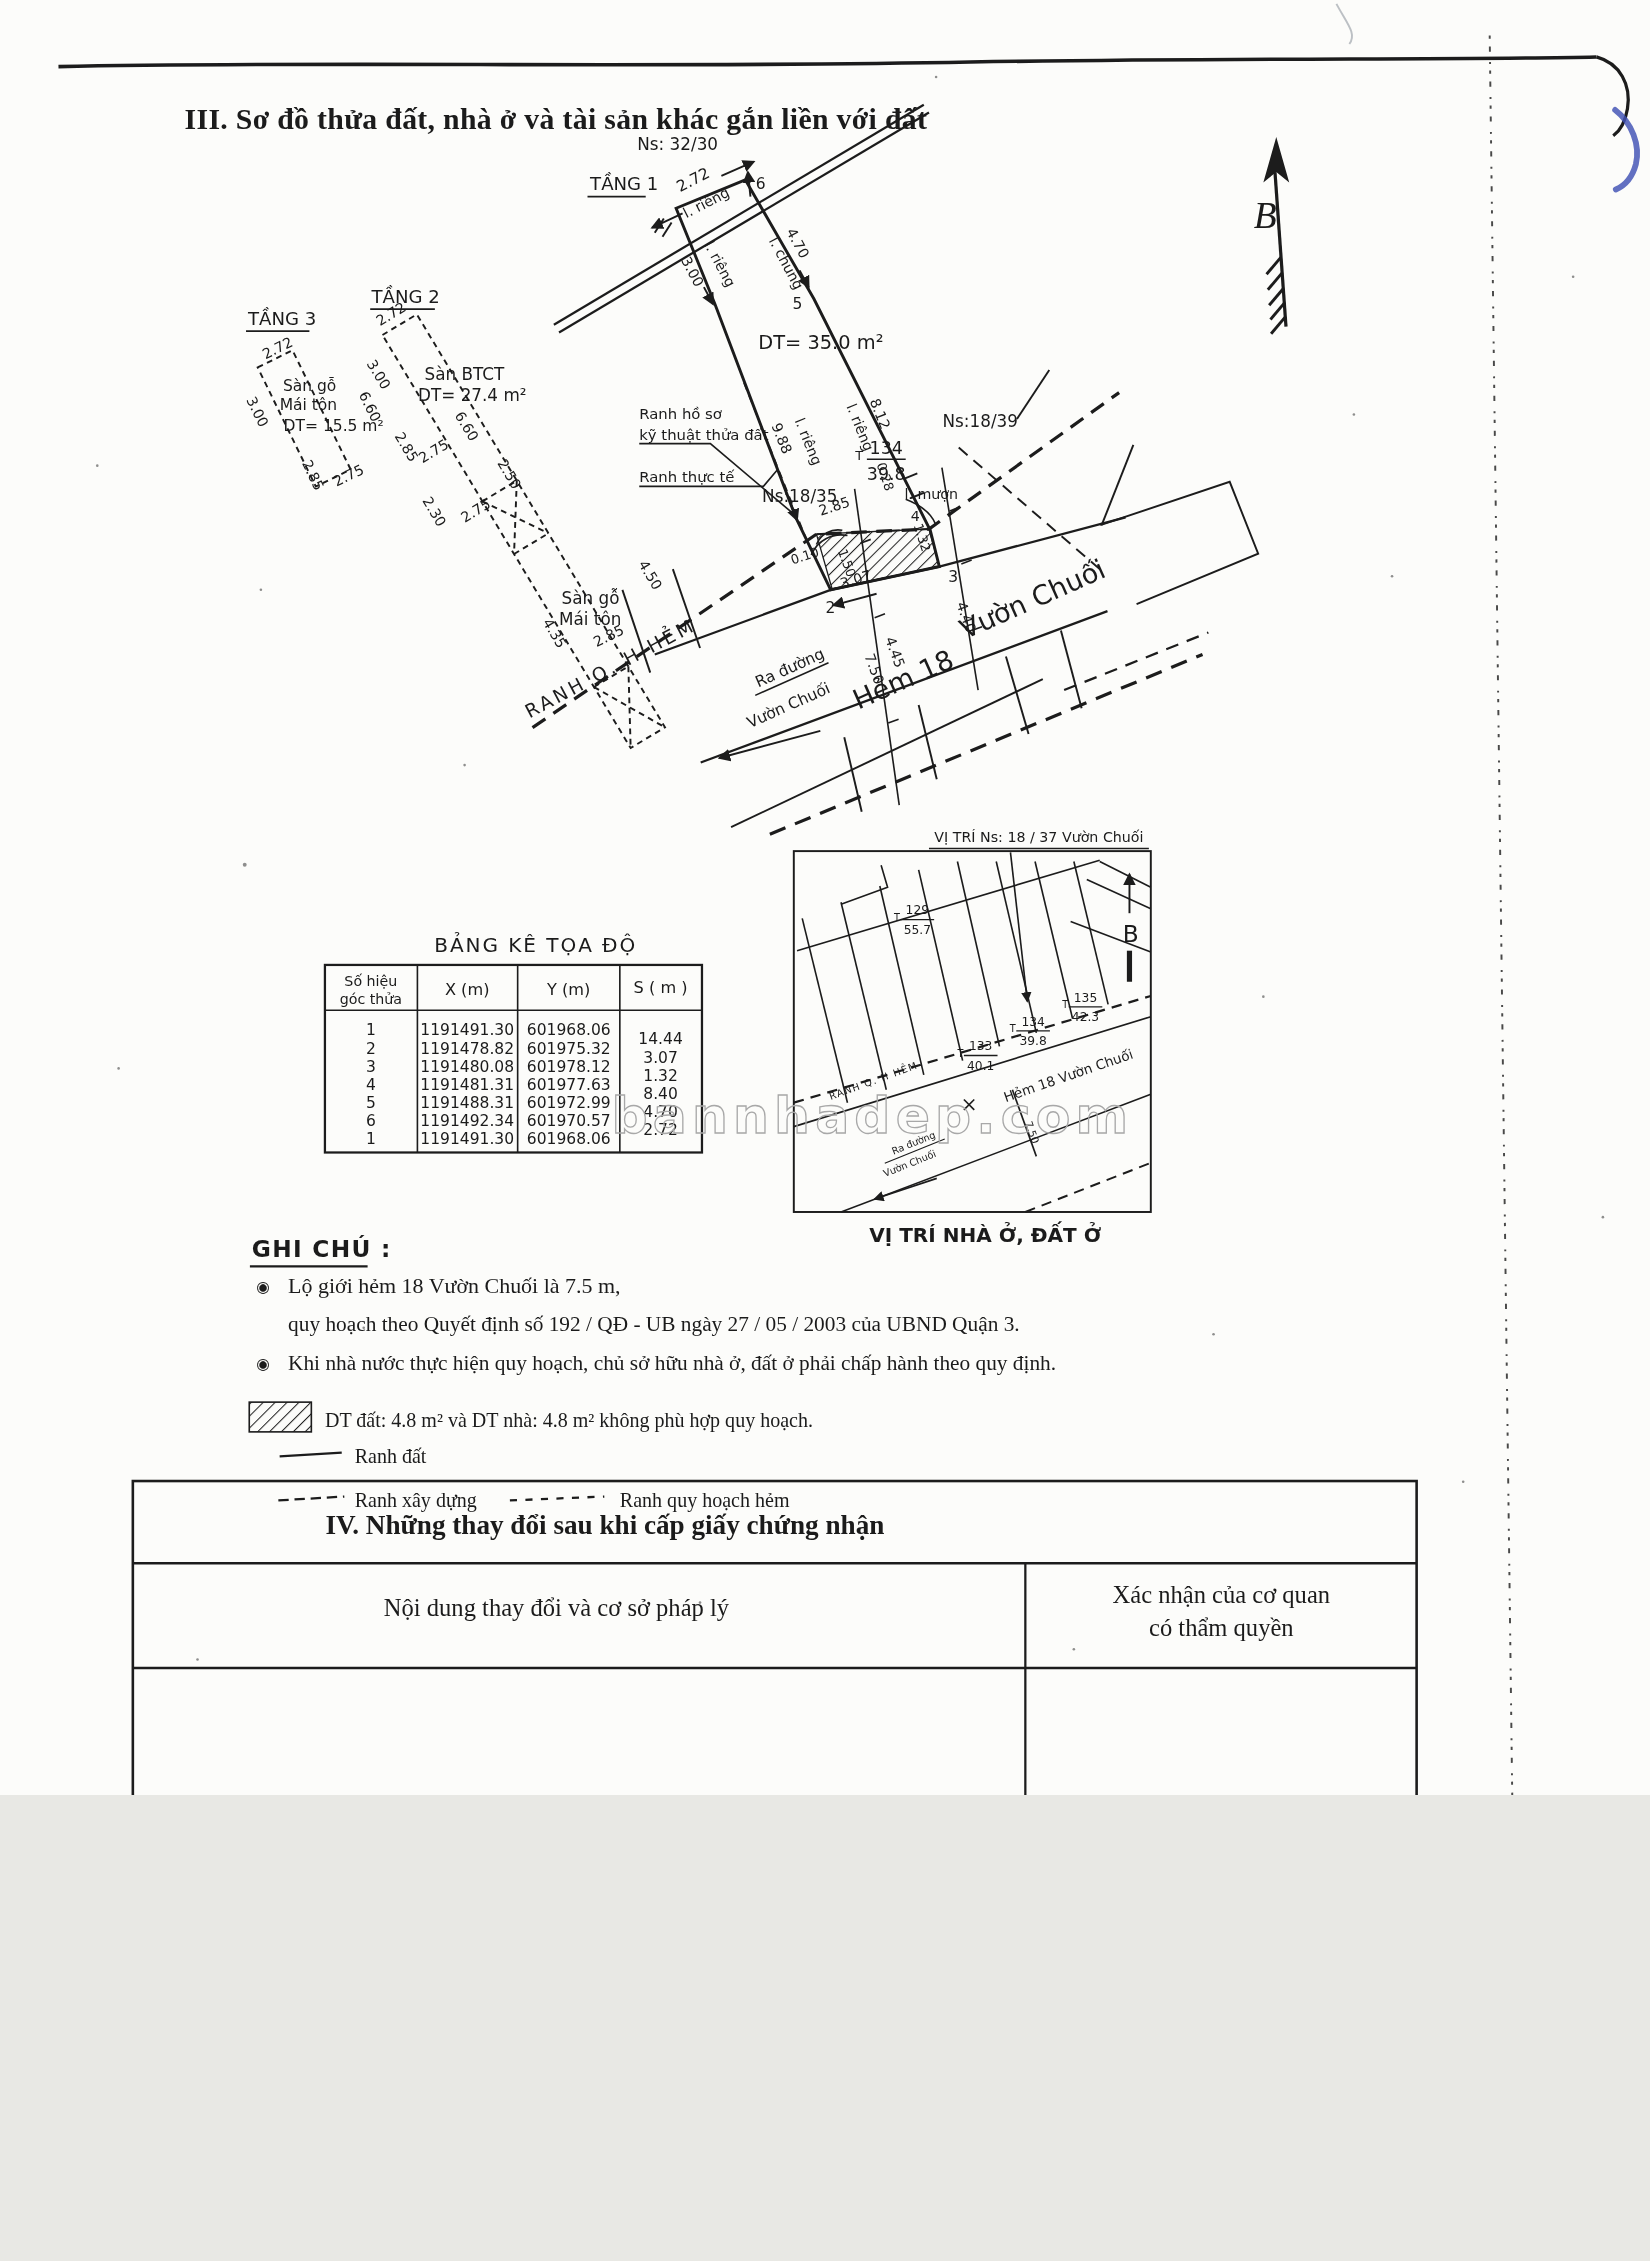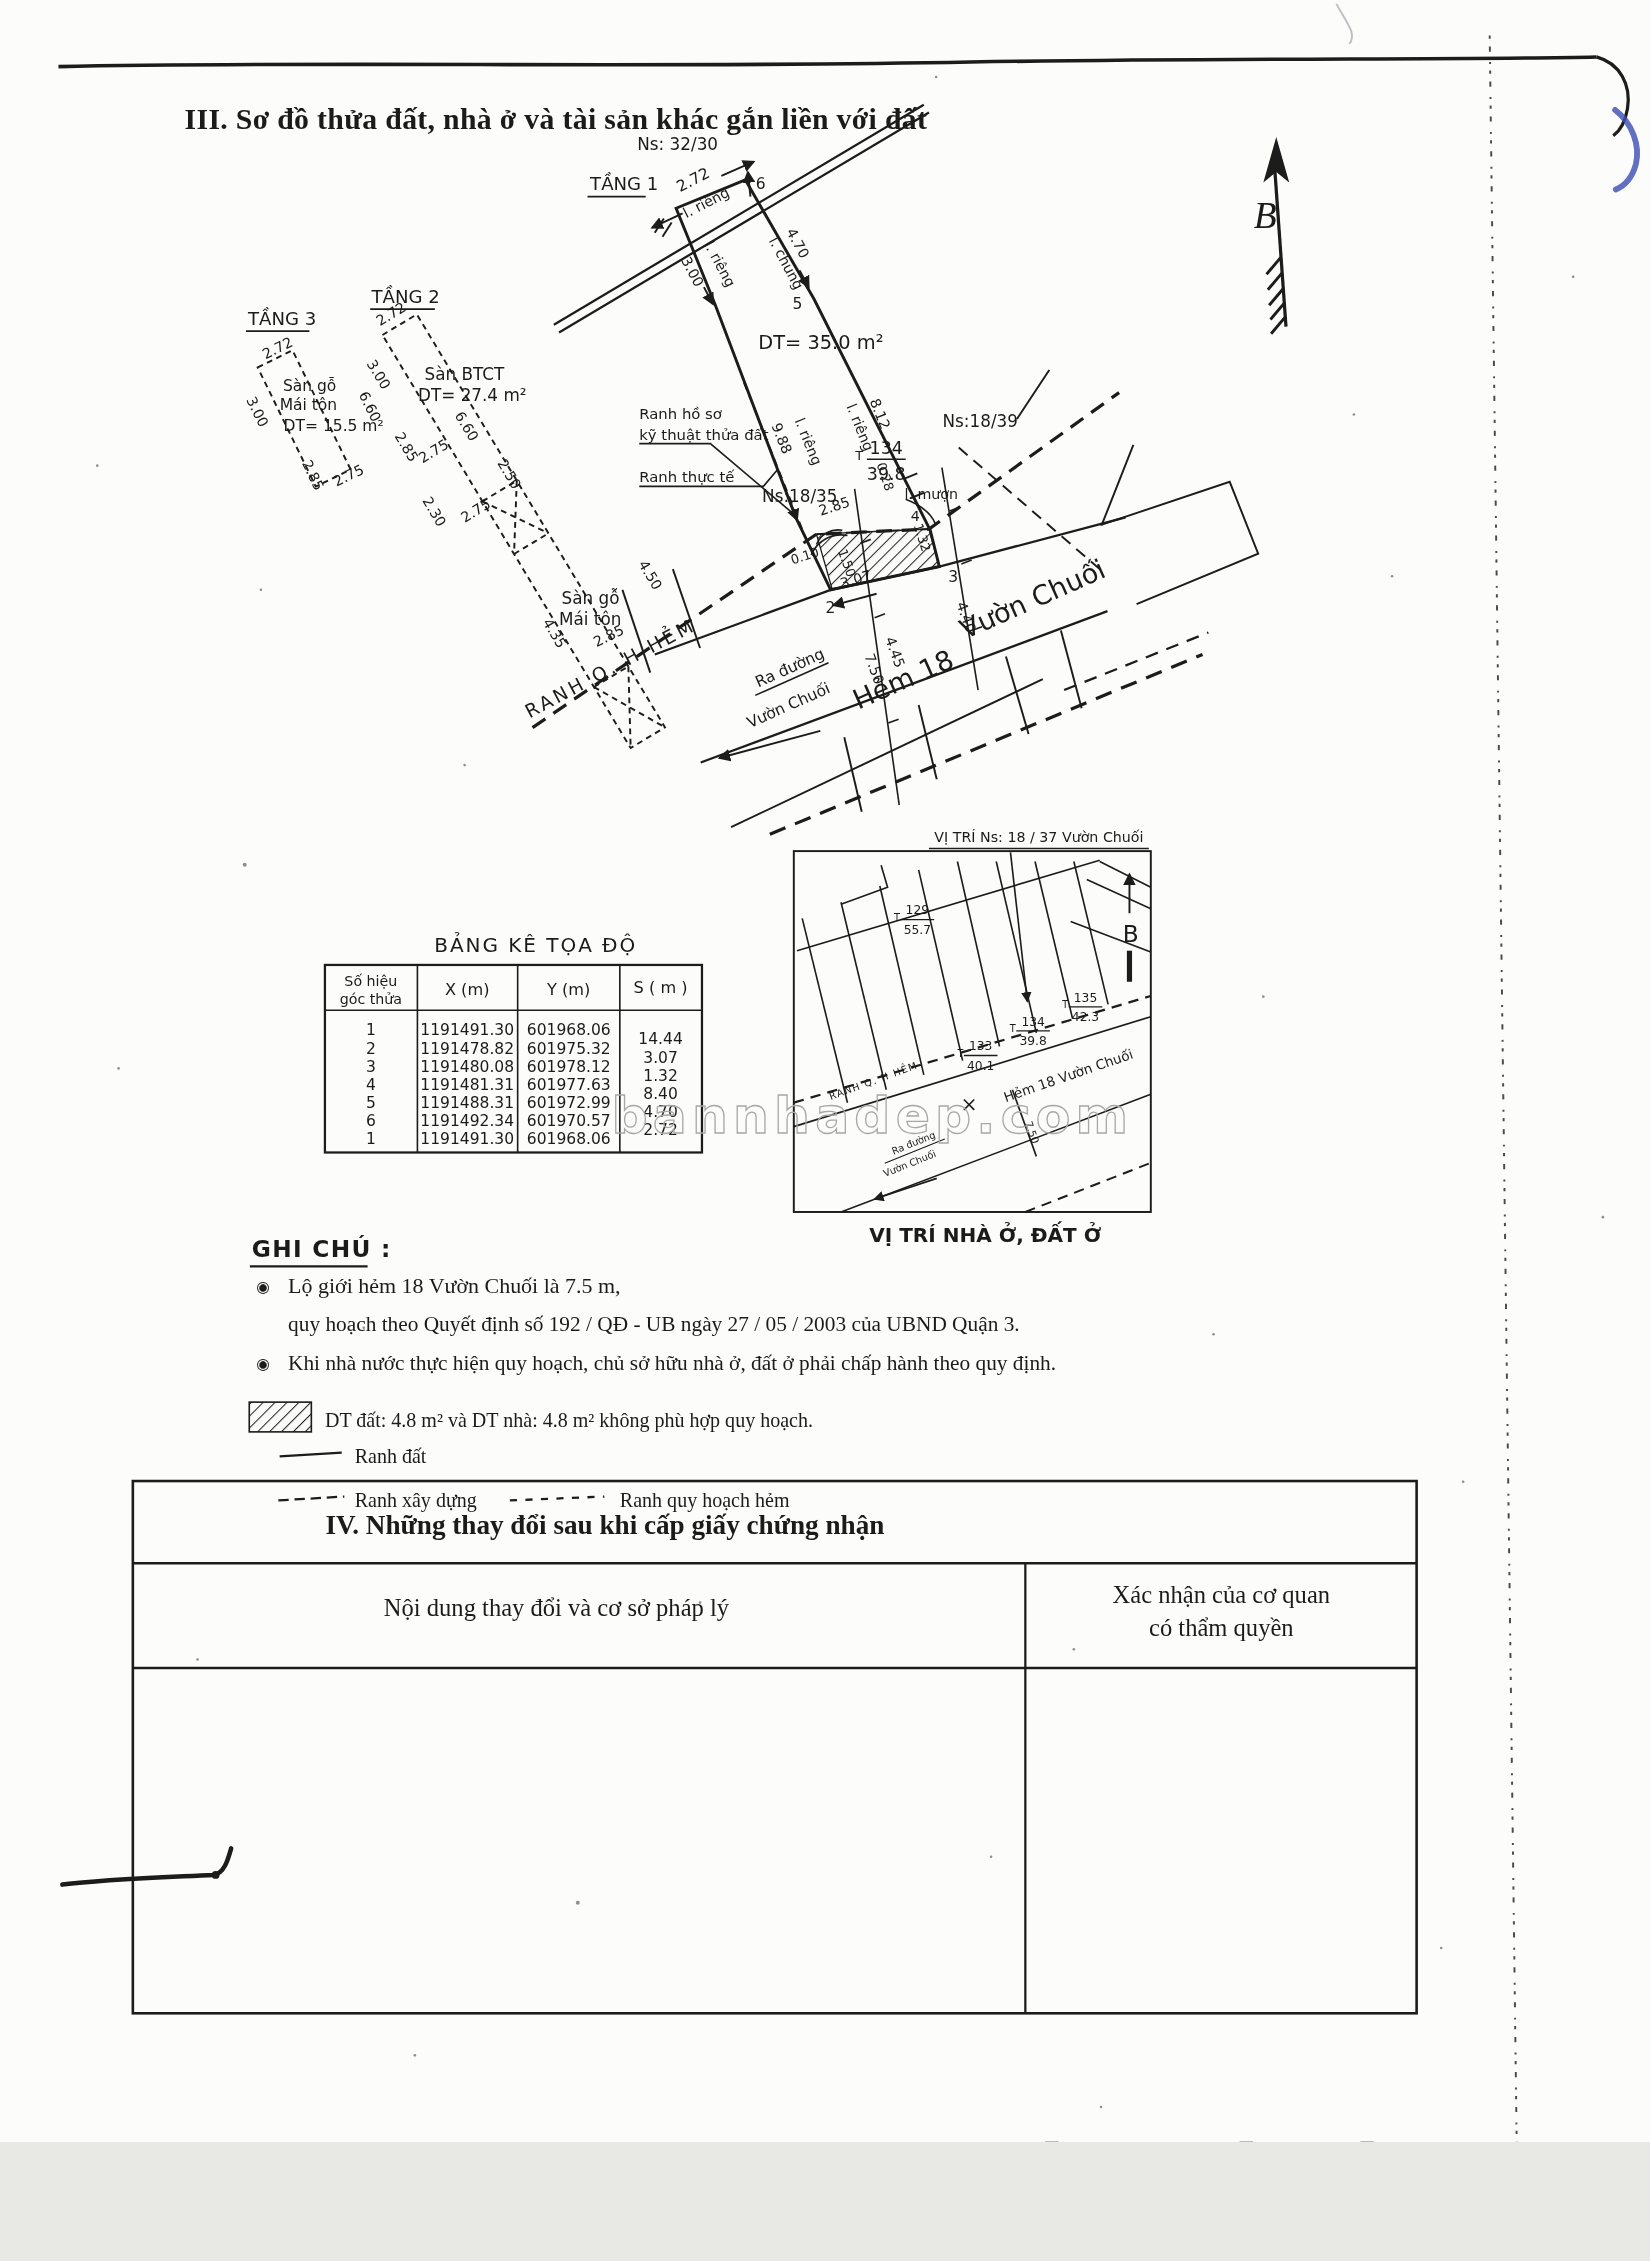--- a/index.html
+++ b/index.html
@@ -1,16 +1,16 @@
 <!DOCTYPE html>
 <html style="font-size:10.3px"><head>
 <meta charset="utf-8">
 <style>
   html,body{margin:0;padding:0;background:#e8e8e4;}
-  .page{position:relative;width:1651px;height:2142px;background:#fcfcfa;overflow:hidden;
+  .page{position:relative;width:1651px;height:1795px;background:#fcfcfa;overflow:hidden;
         font-family:"DejaVu Sans",sans-serif;}
   svg{position:absolute;inset:0;}
   text{fill:#1b1b1b;font-family:"DejaVu Sans",sans-serif;}
   .serif{font-family:"Liberation Serif",serif;}
   .bold{font-weight:bold;}
   .ital{font-style:italic;}
   .ink{stroke:#1c1c1c;fill:none;}
   .wm{fill:none;stroke:#a8a8a8;font-weight:bold;}
 </style>
 </head>

